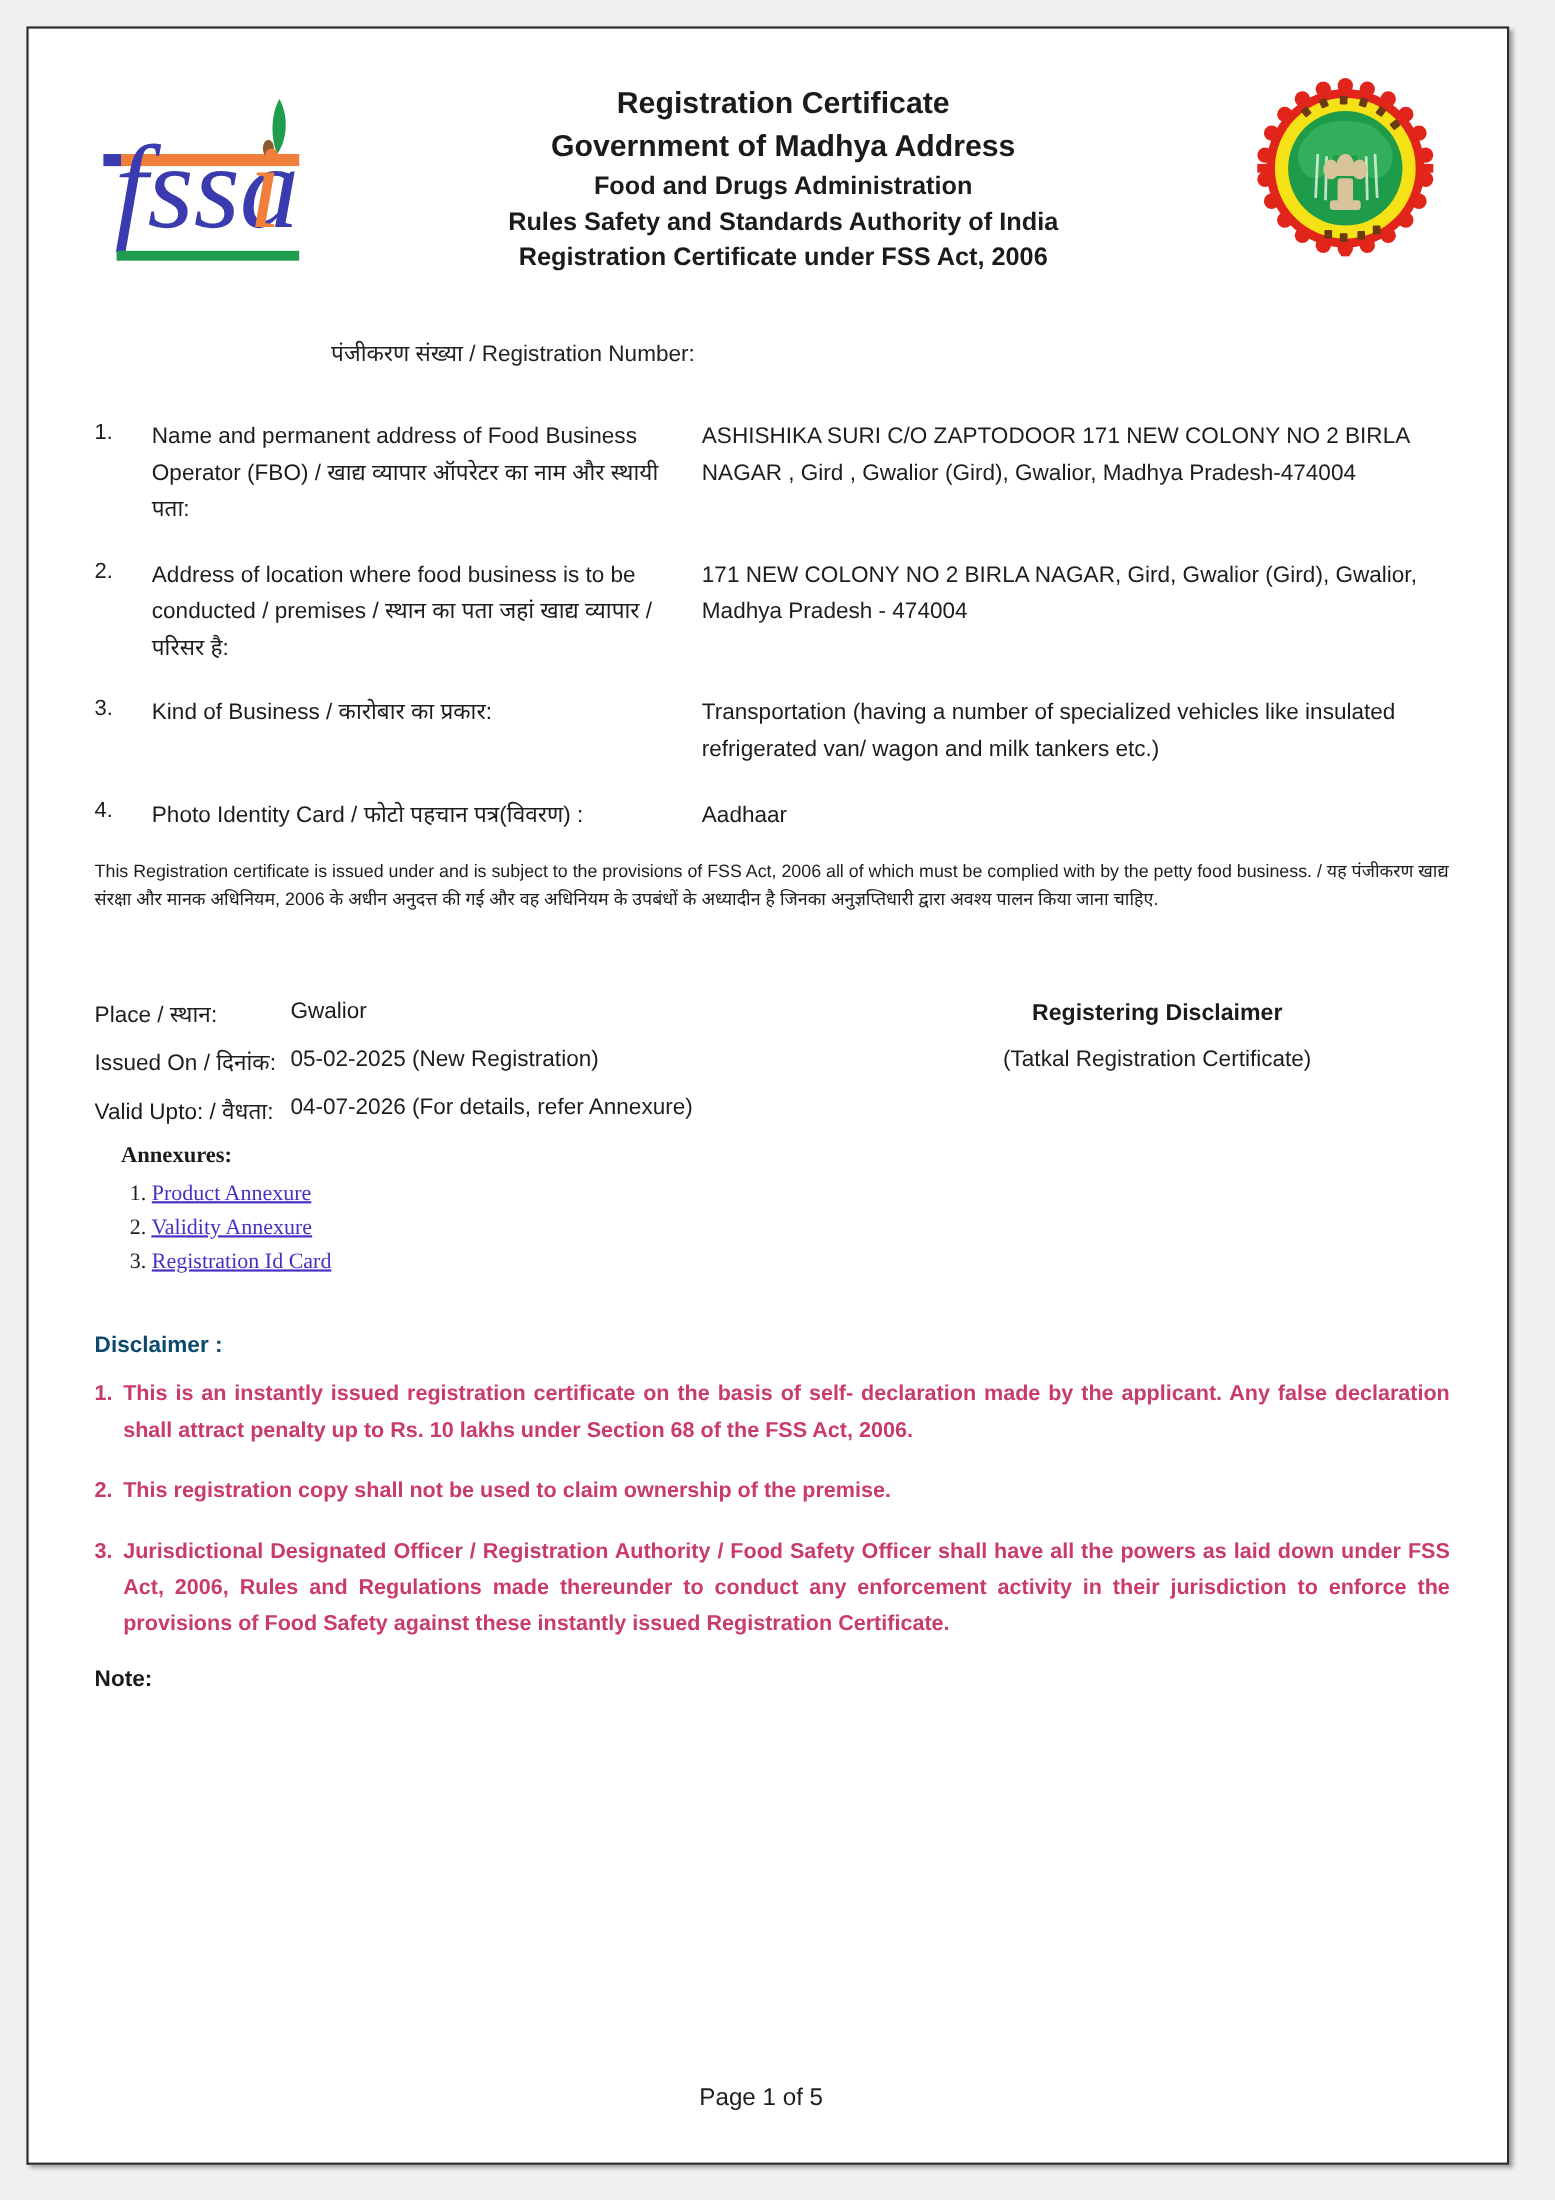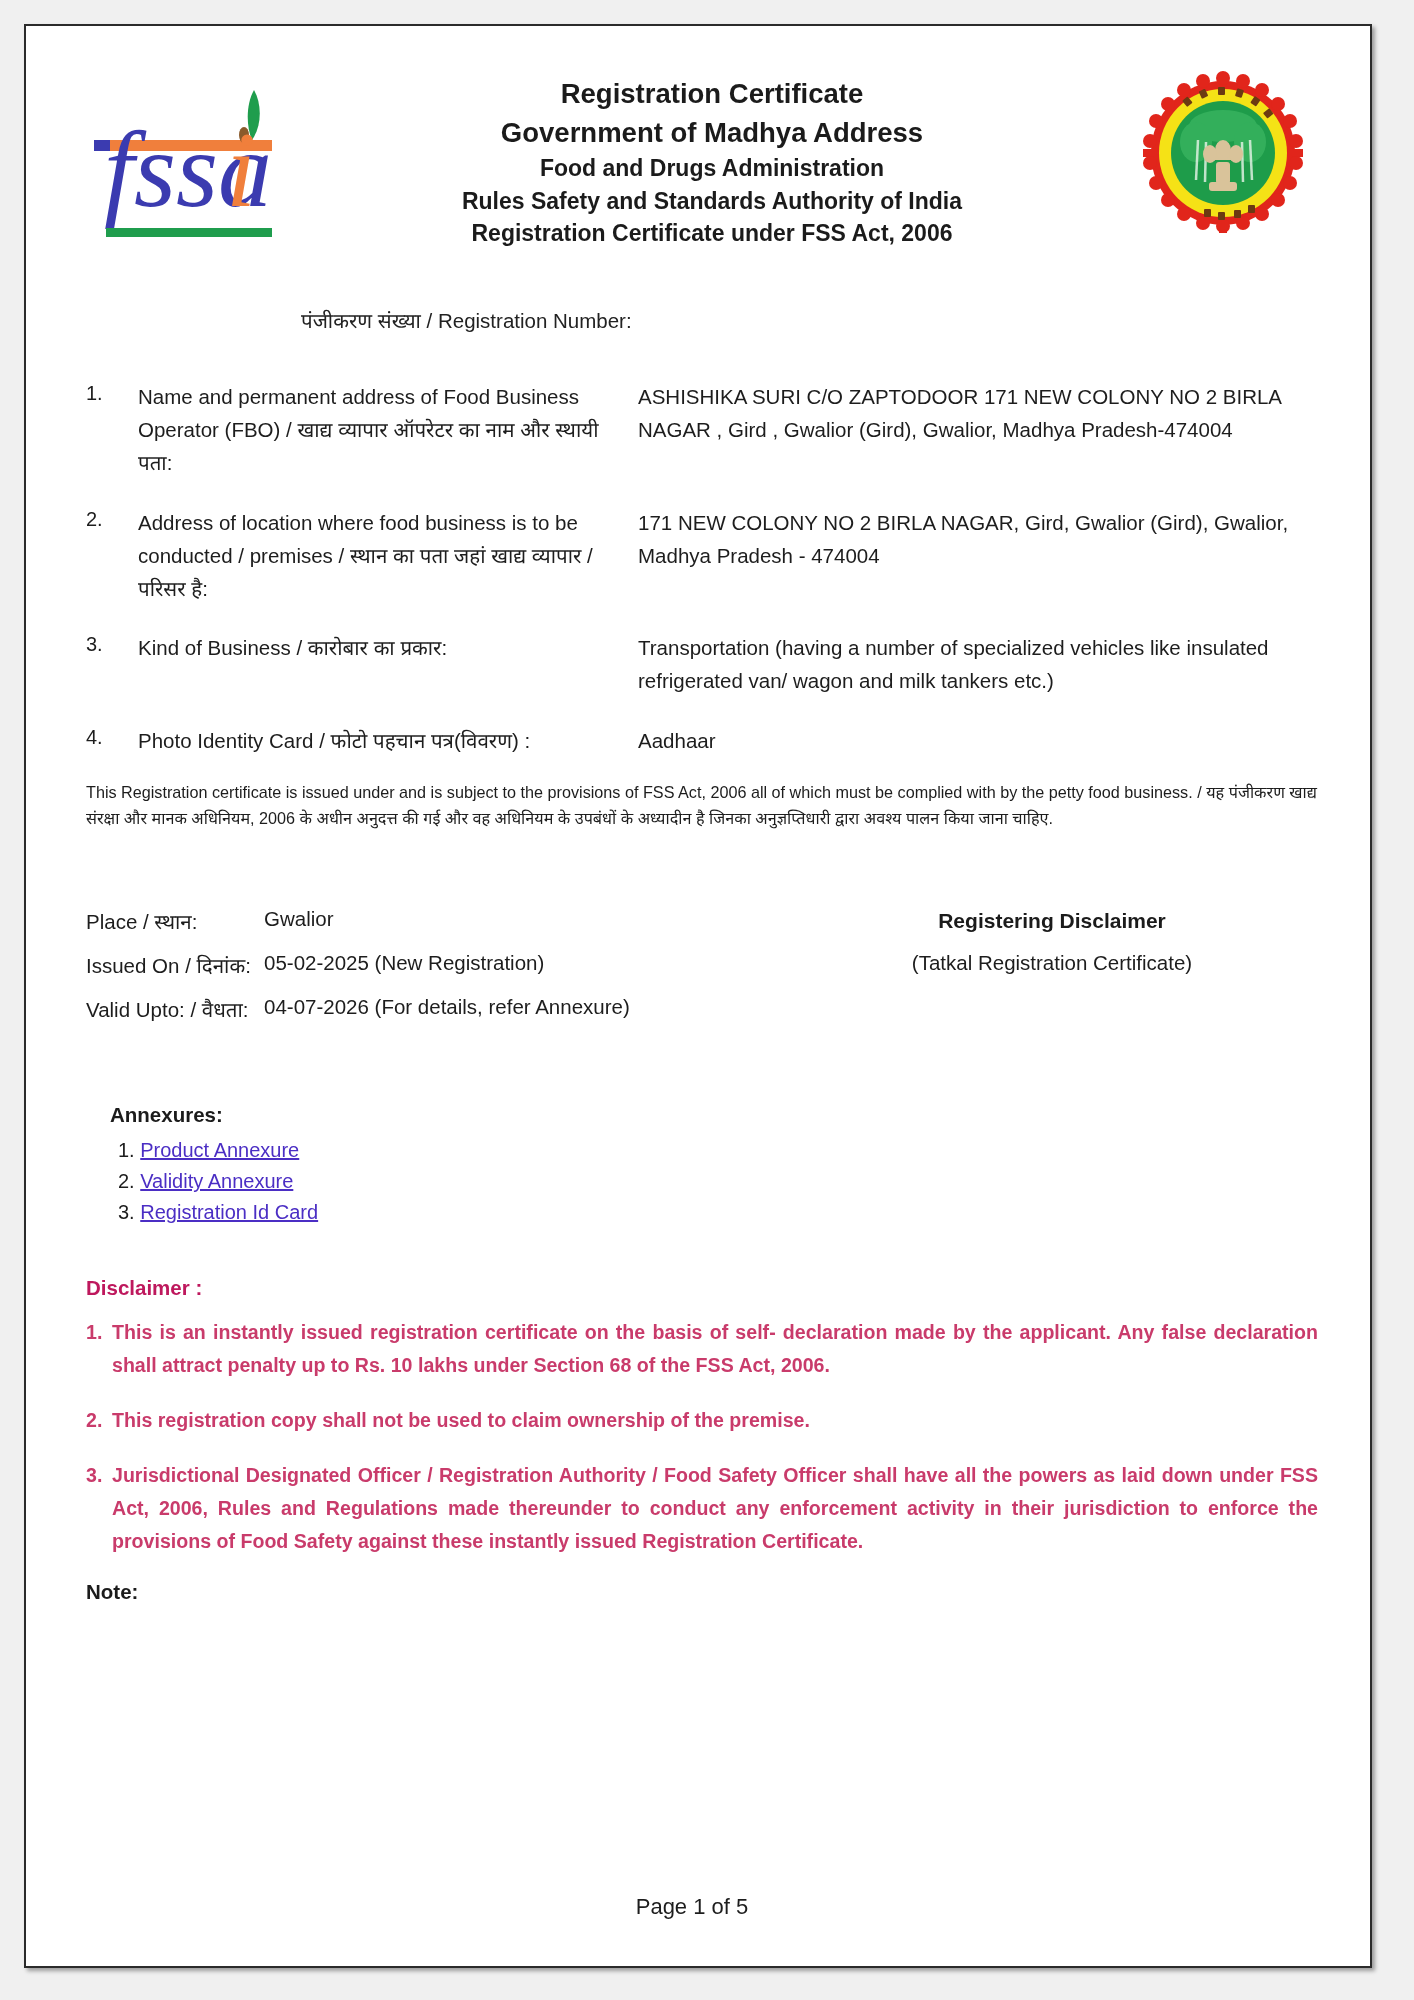--- a/index.html
+++ b/index.html
@@ -98,33 +98,33 @@
   }
   .placeblock .left { flex: 0 0 700px; }
   .pl-line { display: flex; font-size: 20.5px; color: #1d1d1d; margin-bottom: 16px; }
   .pl-line .k { flex: 0 0 178px; }
   .pl-line .v { flex: 1 1 auto; }
   .placeblock .right { flex: 1 1 auto; text-align: center; padding-top: 2px; }
   .ra-title { font-size: 21px; font-weight: bold; color: #1b1b1b; }
   .ra-sub { font-size: 20.5px; color: #1d1d1d; margin-top: 18px; }
 
   
-  .annex { margin-top: 64px; margin-left: 24px; }
+  .annex { margin-left: 24px; font-family: Liberation Serif, serif; }
   .annex-title { font-size: 20.5px; font-weight: bold; color: #1b1b1b; margin-bottom: 8px; }
   .annex-item { font-size: 20px; color: #1d1d1d; line-height: 1.55; padding-left: 8px; }
   .annex-item a,
   .annex-link {
     color: #4b2ec4;
     text-decoration: underline;
     cursor: pointer;
   }
 
   
   .disclaimer { margin-top: 48px; }
-  .disc-title { font-size: 20.5px; font-weight: bold; color: #be185d; margin-bottom: 16px; }
+  .disc-title { font-size: 20.5px; font-weight: bold; color: #0c4a6e; margin-bottom: 16px; }
   .disc-item {
     display: flex;
     color: #c93b6b;
     font-weight: bold;
     font-size: 19.6px;
     line-height: 1.68;
     margin-bottom: 22px;
   }
   .disc-item .dn { flex: 0 0 26px; }
   .disc-item .dt { flex: 1 1 auto; text-align: justify; }

